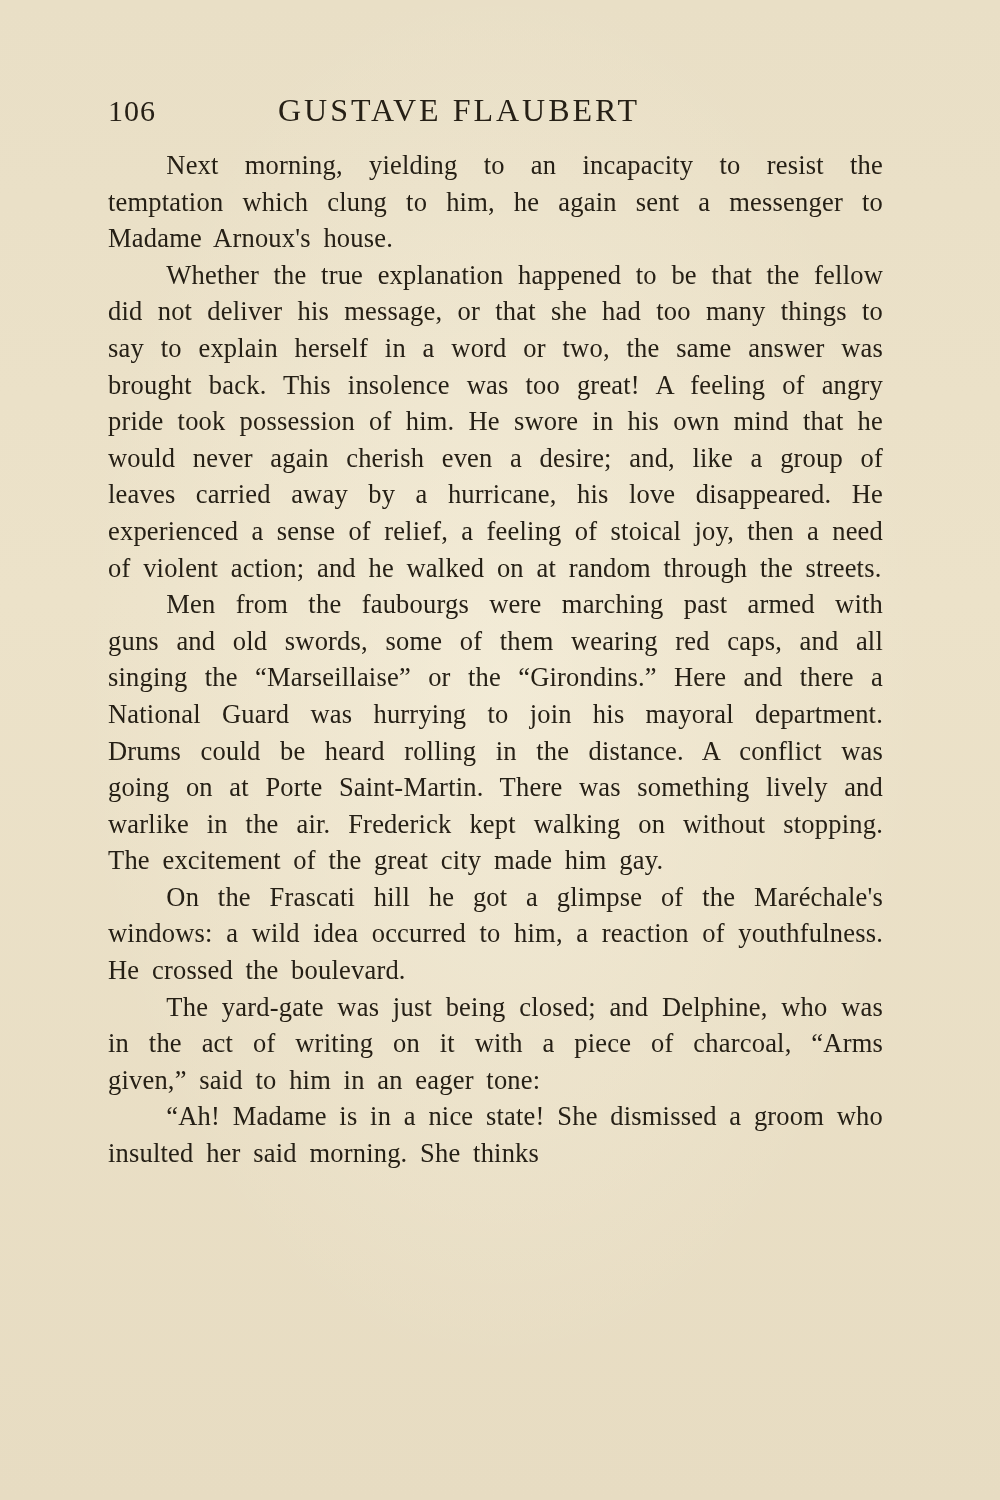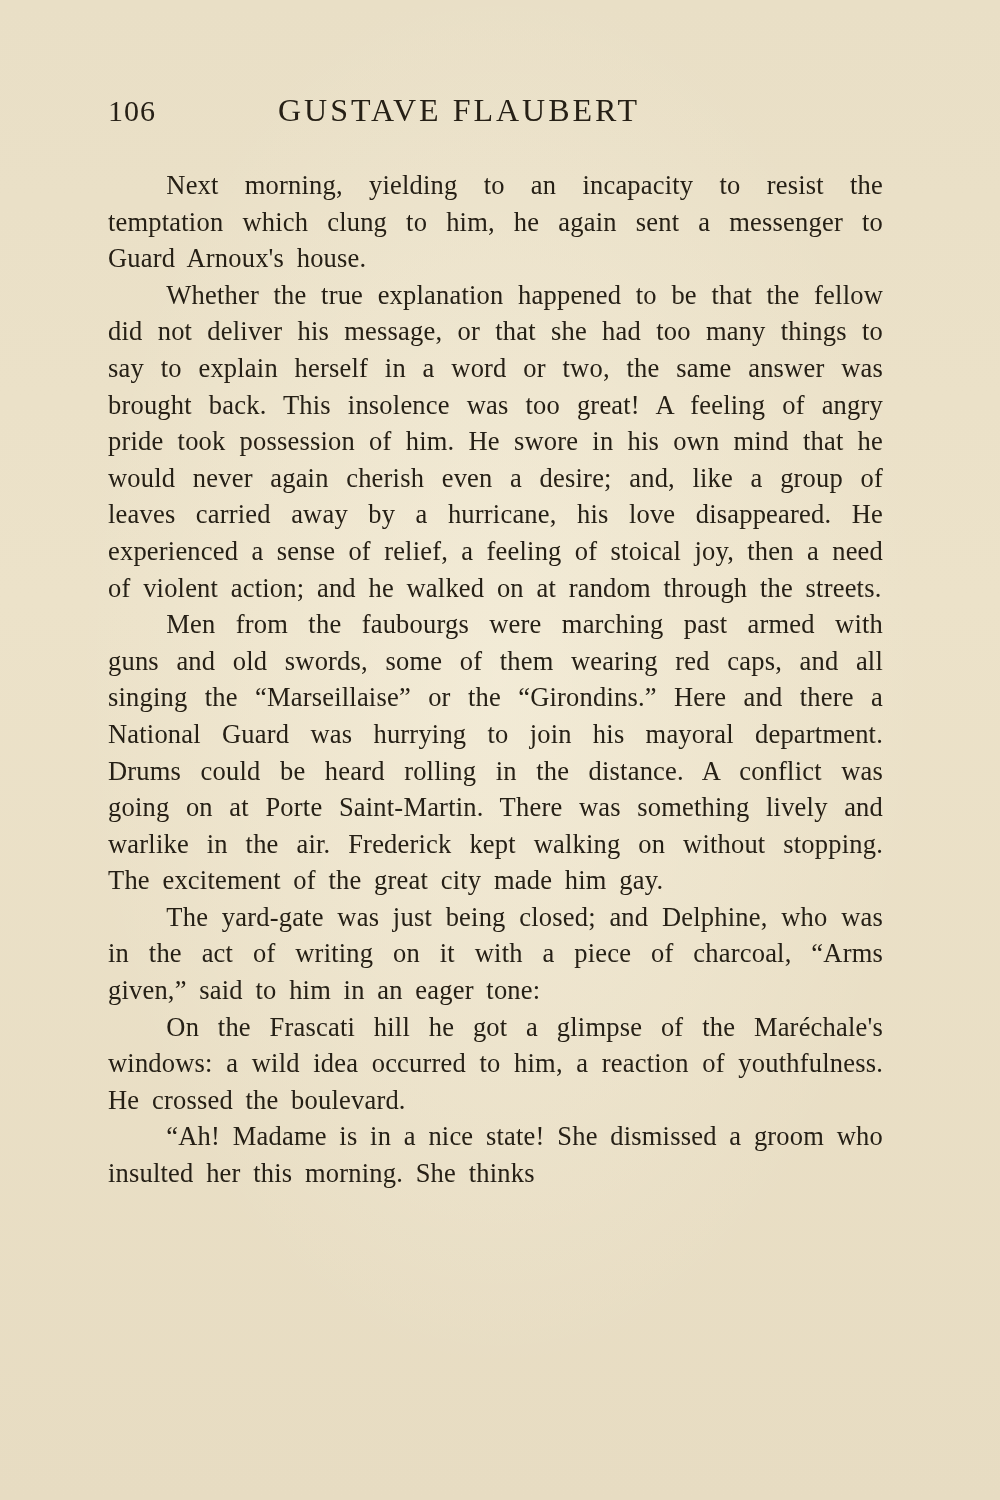--- a/index.html
+++ b/index.html
@@ -20,21 +20,21 @@
   .page {
     position: relative;
     width: 1000px;
     height: 1500px;
     box-sizing: border-box;
     padding: 92px 118px 0 108px;
   }
   .page-header {
     display: flex;
     align-items: baseline;
-    margin-bottom: 38px;
+    margin-bottom: 18px;
   }
   .page-number {
     font-size: 30px;
     letter-spacing: 1px;
     width: 170px;
     flex: 0 0 auto;
   }
   .running-title {
     flex: 1 1 auto;
     text-align: left;
@@ -59,20 +59,20 @@
 </head>
 <body>
 
 <div class="page">
   <div class="page-header">
     <span class="page-number">106</span>
     <span class="running-title">GUSTAVE FLAUBERT</span>
   </div>
 
   <div class="text-block">
-    <p>Next morning, yielding to an incapacity to resist the temptation which clung to him, he again sent a messenger to Guard Arnoux's house.</p>
+    <p>Next morning, yielding to an incapacity to resist the temptation which clung to him, he again sent a messenger to Madame Arnoux's house.</p>
     <p>Whether the true explanation happened to be that the fellow did not deliver his message, or that she had too many things to say to explain herself in a word or two, the same answer was brought back. This insolence was too great! A feeling of angry pride took possession of him. He swore in his own mind that he would never again cherish even a desire; and, like a group of leaves carried away by a hurricane, his love disappeared. He experienced a sense of relief, a feeling of stoical joy, then a need of violent action; and he walked on at random through the streets.</p>
     <p>Men from the faubourgs were marching past armed with guns and old swords, some of them wearing red caps, and all singing the “Marseillaise” or the “Girondins.” Here and there a National Guard was hurrying to join his mayoral department. Drums could be heard rolling in the distance. A conflict was going on at Porte Saint-Martin. There was something lively and warlike in the air. Frederick kept walking on without stopping. The excitement of the great city made him gay.</p>
+    <p>On the Frascati hill he got a glimpse of the Maréchale's windows: a wild idea occurred to him, a reaction of youthfulness. He crossed the boulevard.</p>
     <p>The yard-gate was just being closed; and Delphine, who was in the act of writing on it with a piece of charcoal, “Arms given,” said to him in an eager tone:</p>
-    <p>On the Frascati hill he got a glimpse of the Maréchale's windows: a wild idea occurred to him, a reaction of youthfulness. He crossed the boulevard.</p>
-    <p>“Ah! Madame is in a nice state! She dismissed a groom who insulted her this morning. She thinks</p>
+    <p>“Ah! Madame is in a nice state! She dismissed a groom who insulted her said morning. She thinks</p>
   </div>
 </div>
 
 </body></html>

